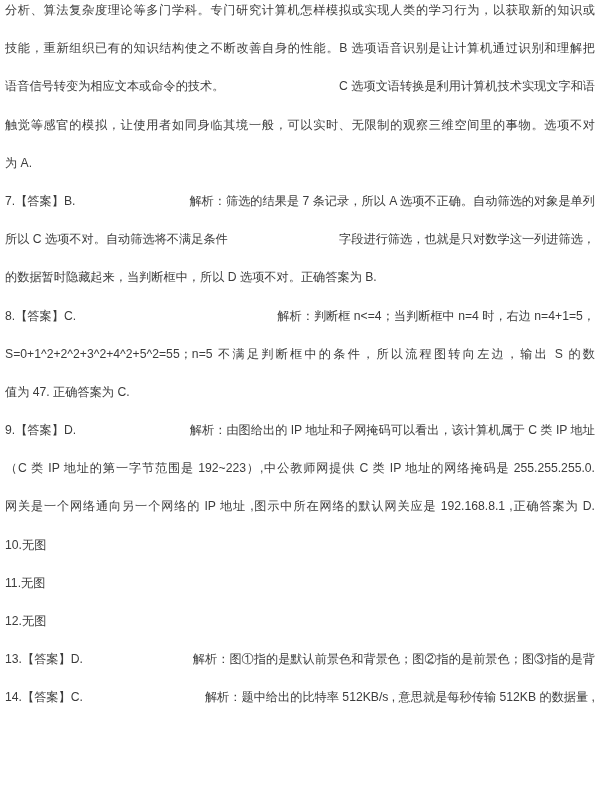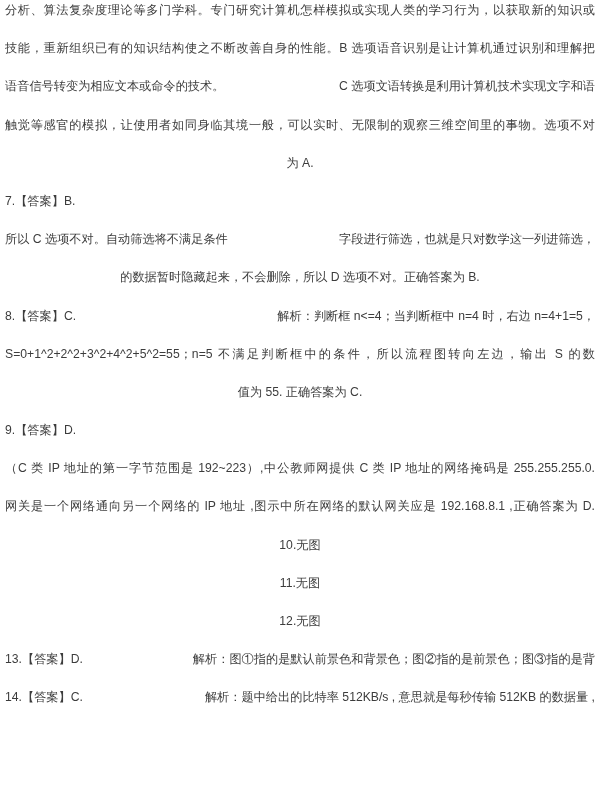--- a/index.html
+++ b/index.html
@@ -34,21 +34,21 @@
     overflow: visible;
   }
   .line.indent {
   }
   .line.justify {
     text-align: justify;
     text-align-last: justify;
     text-justify: inter-ideograph;
   }
   .line.left {
-    text-align: center;
+    text-align: left;
   }
   .line.split {
     display: flex;
     justify-content: space-between;
     gap: 32px;
   }
   .line.split .seg {
     white-space: nowrap;
   }
 </style>
@@ -59,34 +59,36 @@
     <div class="line justify">分析、算法复杂度理论等多门学科。专门研究计算机怎样模拟或实现人类的学习行为，以获取新的知识或</div>
     <div class="line justify">技能，重新组织已有的知识结构使之不断改善自身的性能。B 选项语音识别是让计算机通过识别和理解把</div>
     <div class="line split">
       <span class="seg">语音信号转变为相应文本或命令的技术。</span>
       <span class="seg">C 选项文语转换是利用计算机技术实现文字和语</span>
     </div>
     <div class="line justify">触觉等感官的模拟，让使用者如同身临其境一般，可以实时、无限制的观察三维空间里的事物。选项不对</div>
     <div class="line left">为 A.</div>
     <div class="line split indent">
       <span class="seg">7.【答案】B.</span>
+      <span class="seg">解析：筛选的结果是 7 条记录，所以 A 选项不正确。自动筛选的对象是单列</span>
     </div>
     <div class="line split">
       <span class="seg">所以 C 选项不对。自动筛选将不满足条件</span>
       <span class="seg">字段进行筛选，也就是只对数学这一列进筛选，</span>
     </div>
-    <div class="line left">的数据暂时隐藏起来，不会删除，所以 D 选项不对。正确答案为 B.</div>
+    <div class="line left">的数据暂时隐藏起来，当判断框中，所以 D 选项不对。正确答案为 B.</div>
     <div class="line split indent">
       <span class="seg">8.【答案】C.</span>
       <span class="seg">解析：判断框 n&lt;=4；当判断框中 n=4 时，右边 n=4+1=5，</span>
     </div>
     <div class="line justify">S=0+1^2+2^2+3^2+4^2+5^2=55；n=5 不满足判断框中的条件，所以流程图转向左边，输出 S 的数</div>
-    <div class="line left">值为 55. 正确答案为 C.</div>
+    <div class="line left">值为 47. 正确答案为 C.</div>
     <div class="line split indent">
       <span class="seg">9.【答案】D.</span>
+      <span class="seg">解析：由图给出的 IP 地址和子网掩码可以看出，该计算机属于 C 类 IP 地址</span>
     </div>
     <div class="line justify">（C 类 IP 地址的第一字节范围是 192~223）,中公教师网提供 C 类 IP 地址的网络掩码是 255.255.255.0.</div>
     <div class="line justify">网关是一个网络通向另一个网络的 IP 地址 ,图示中所在网络的默认网关应是 192.168.8.1 ,正确答案为 D.</div>
     <div class="line left indent">10.无图</div>
     <div class="line left indent">11.无图</div>
     <div class="line left indent">12.无图</div>
     <div class="line split indent">
       <span class="seg">13.【答案】D.</span>
       <span class="seg">解析：图①指的是默认前景色和背景色；图②指的是前景色；图③指的是背</span>
     </div>

